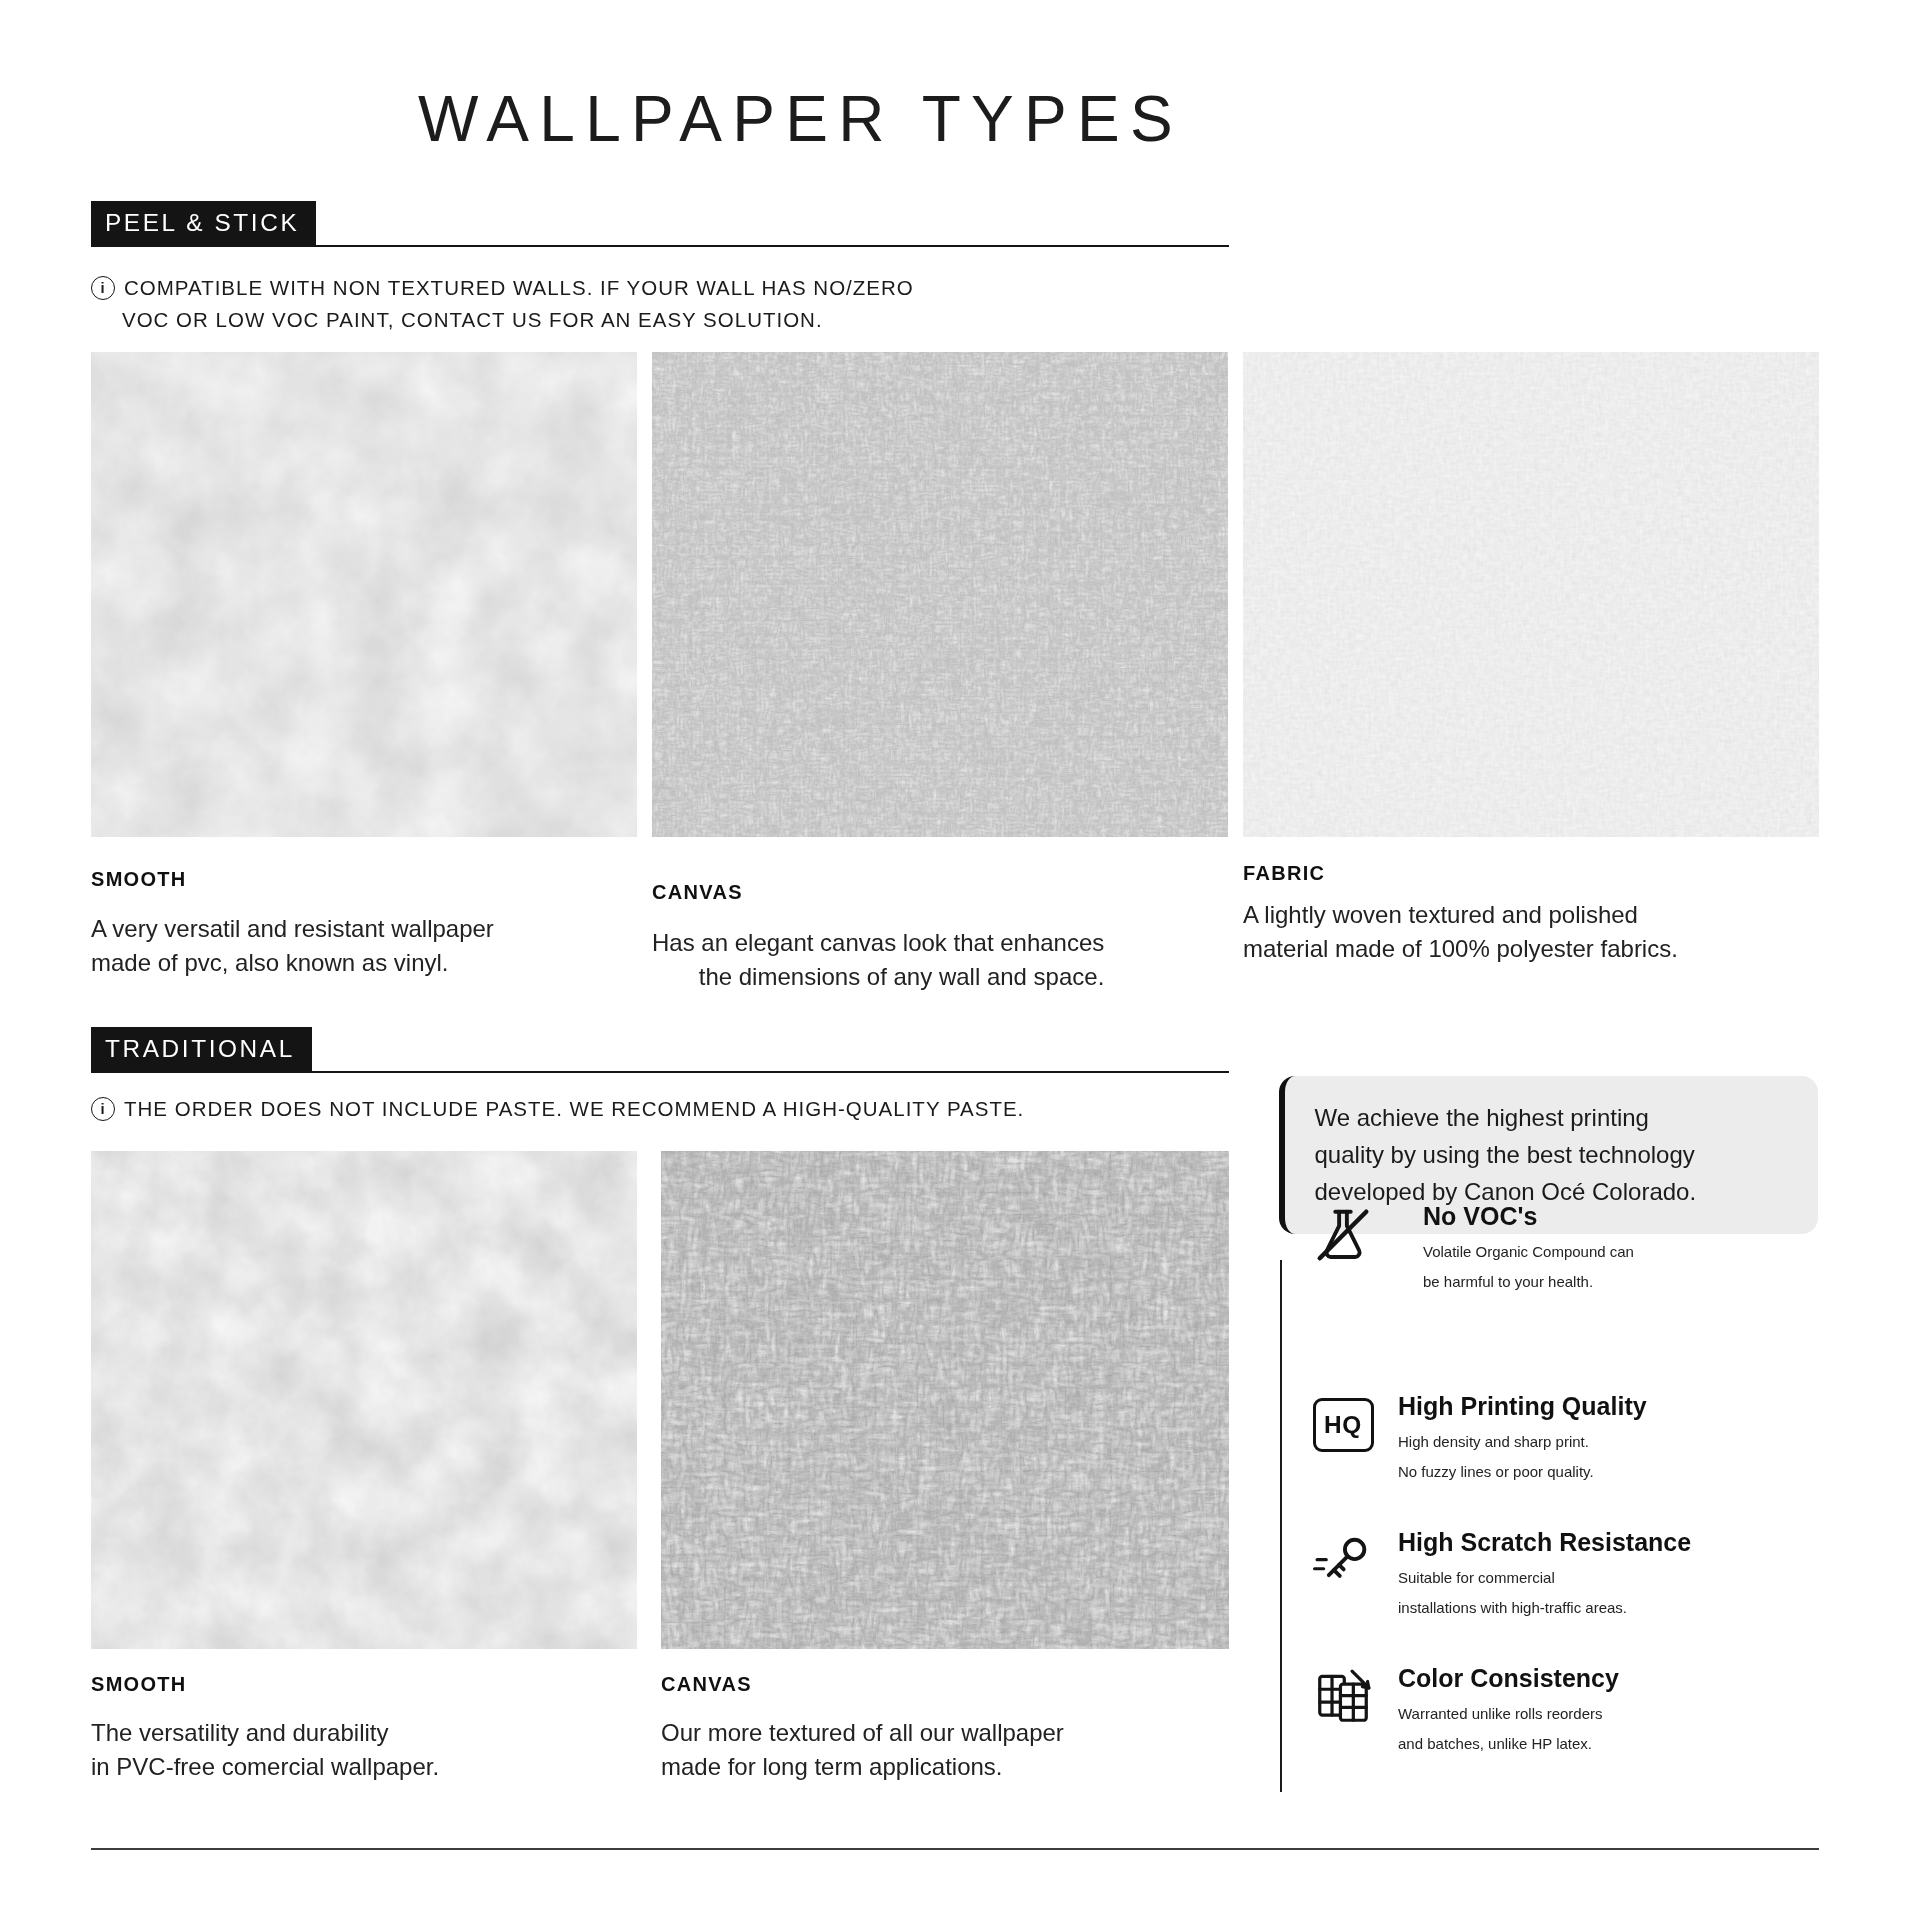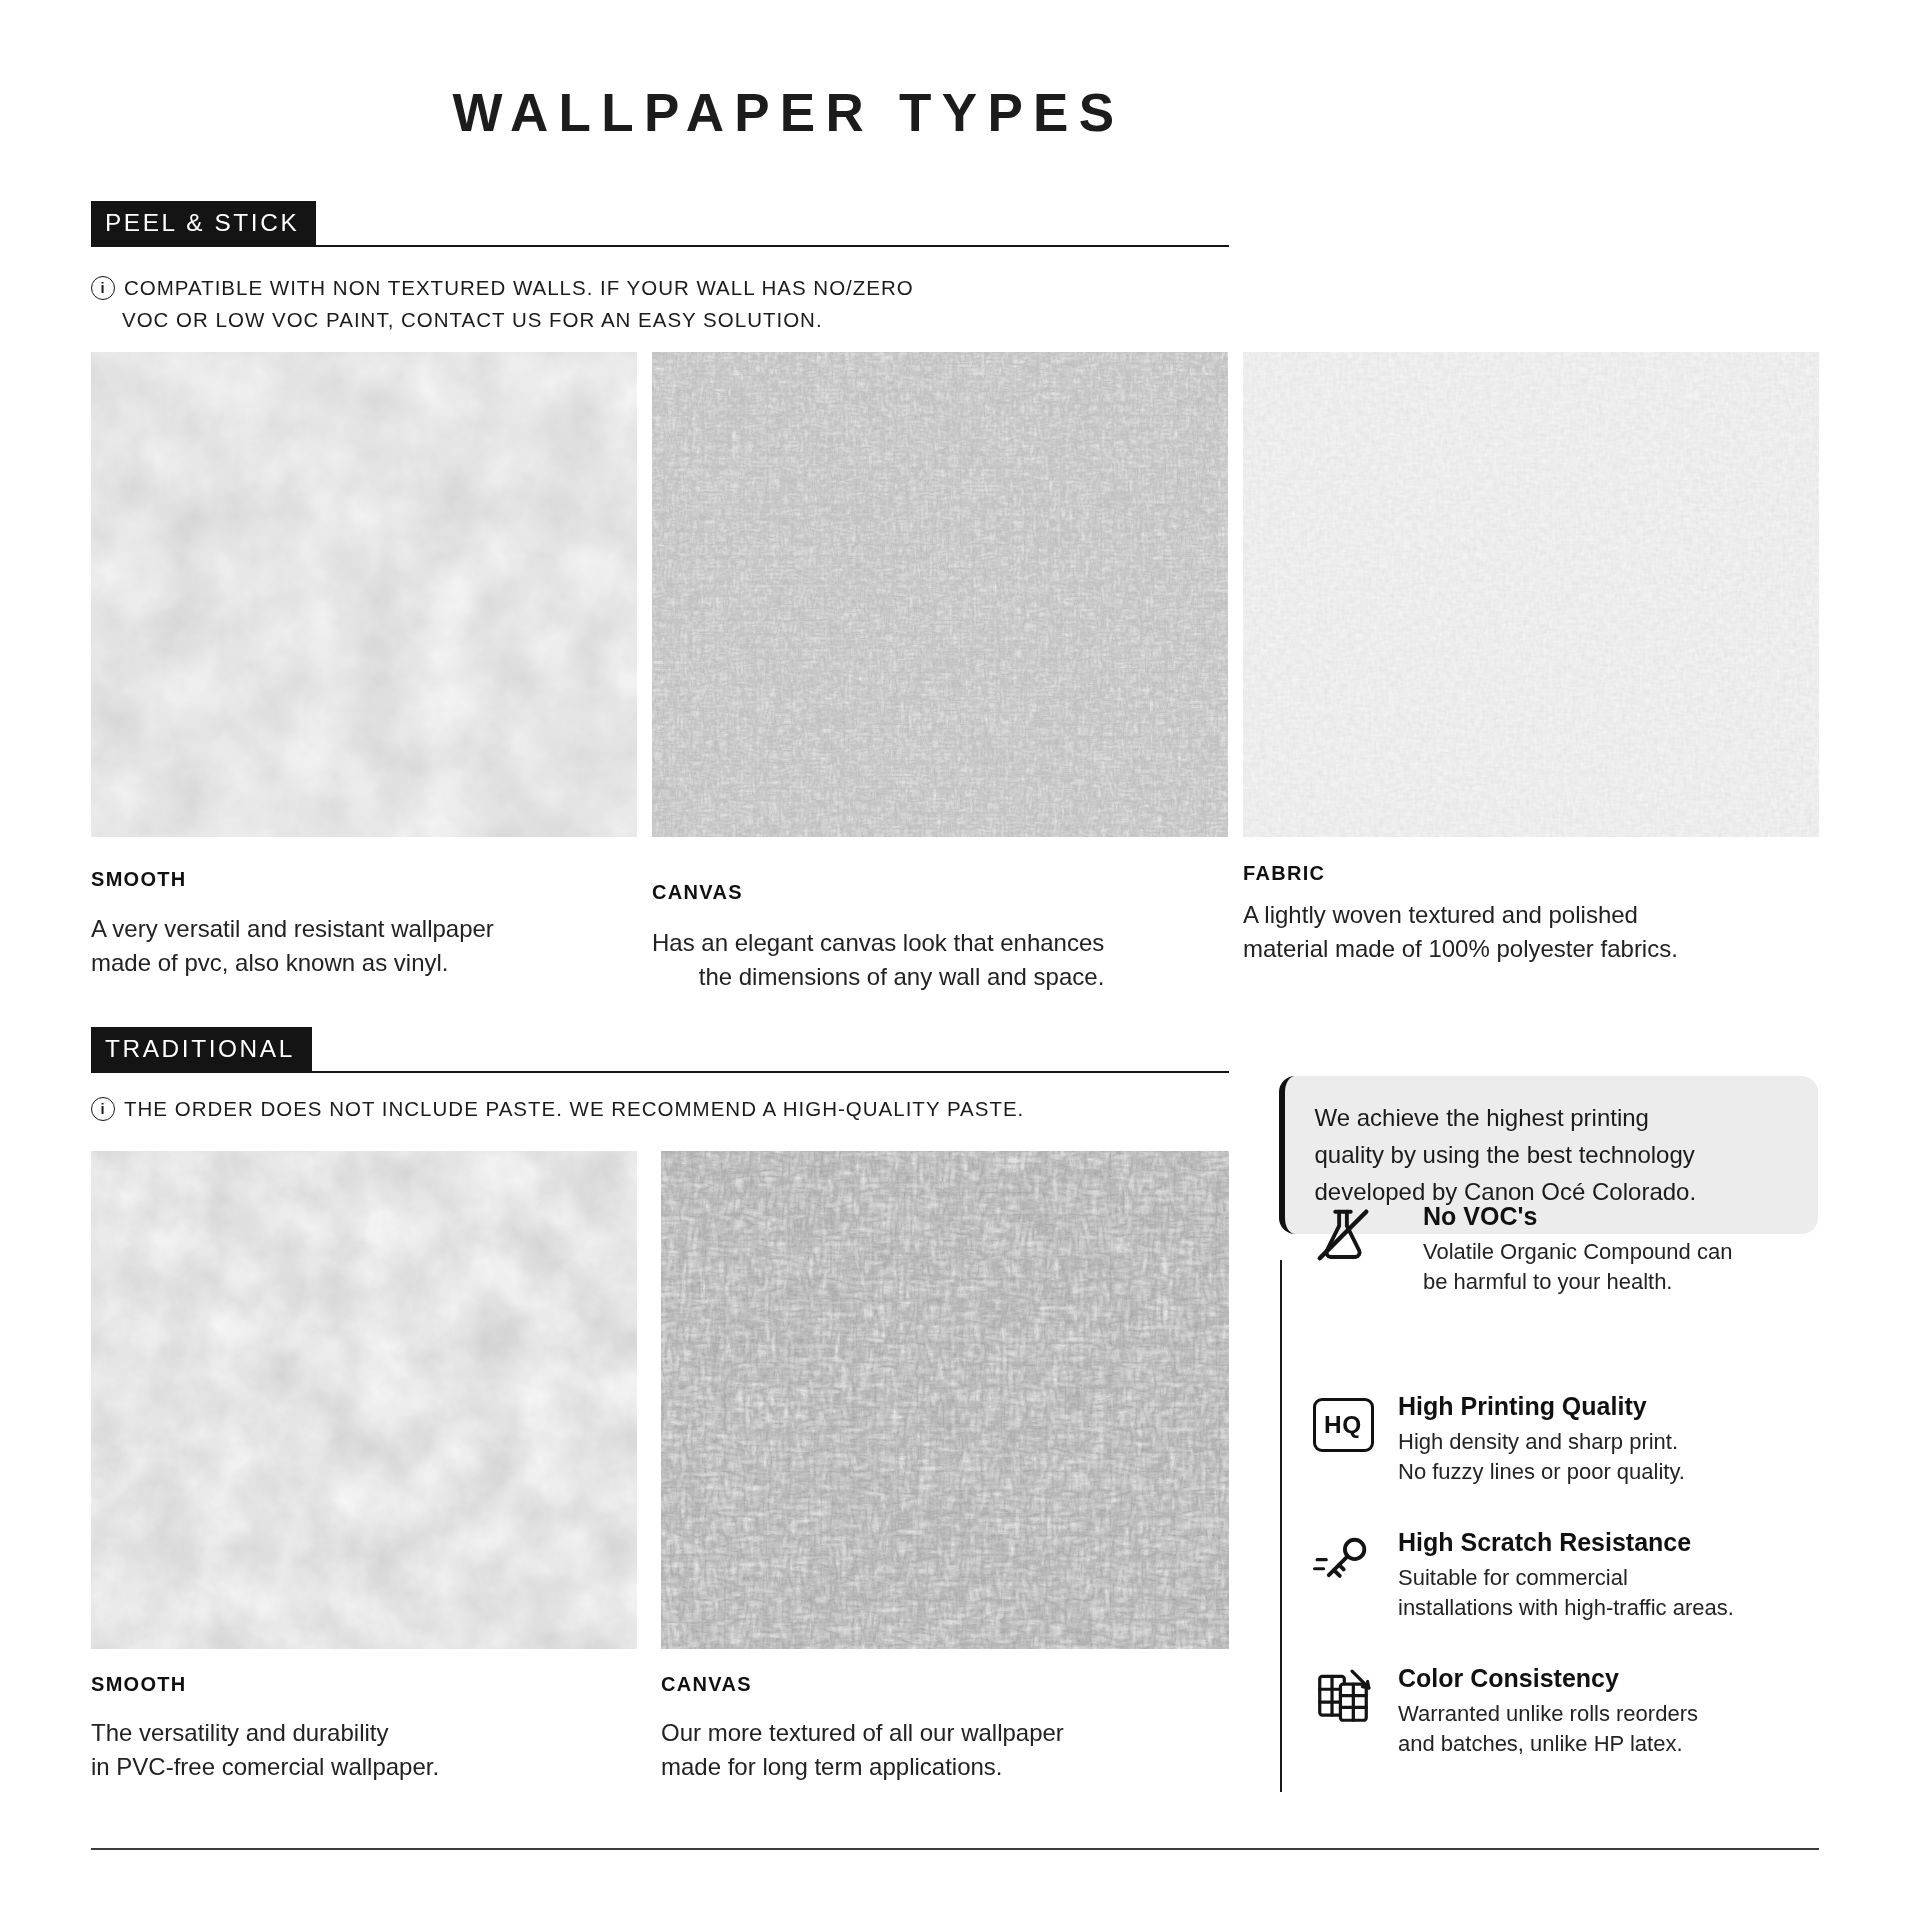--- a/index.html
+++ b/index.html
@@ -1,35 +1,35 @@
 <!DOCTYPE html>
 <html style="font-size:10.3px"><head>
 <meta charset="utf-8">
 <style>
   html,body{margin:0;padding:0;}
   body{width:1926px;height:1926px;background:#ffffff;font-family:"Liberation Sans",sans-serif;color:#1f1f1f;}
   .page{position:relative;width:1926px;height:1926px;overflow:hidden;background:#ffffff;}
-  .title{position:absolute;left:0;top:82px;width:1577px;margin:0;text-align:center;font-size:53px;font-weight:700;letter-spacing:10.3px;color:#1c1c1c;white-space:nowrap;}
+  .title{position:absolute;left:12px;top:82px;width:1577px;margin:0;text-align:center;font-size:64px;font-weight:400;letter-spacing:10.3px;color:#1c1c1c;white-space:nowrap;}
   .sec-head{position:absolute;height:41px;border-bottom:2.6px solid #141414;}
   .sec-label{position:absolute;left:0;bottom:0;background:#141414;color:#ffffff;font-size:24.4px;font-weight:400;letter-spacing:2.6px;padding:7.7px 16.7px 8.3px 14px;white-space:nowrap;}
   .note{position:absolute;font-size:20.5px;letter-spacing:1px;line-height:32px;color:#1b1b1b;}
   .note-line{display:flex;align-items:flex-start;gap:9px;white-space:nowrap;}
   .note .indent{margin-left:31px;}
   .info-ic{display:inline-flex;align-items:center;justify-content:center;width:22px;height:22px;margin-top:3.9px;border:1.9px solid #141414;border-radius:50%;font-size:14.8px;font-weight:700;flex:0 0 auto;}
   .swatch{position:absolute;overflow:hidden;background:#f0f0ef;}
   .swatch svg{display:block;width:100%;height:100%;}
   .h-label{position:absolute;font-size:20px;font-weight:700;letter-spacing:1.3px;color:#101010;}
   .body-text{position:absolute;font-size:24px;line-height:34px;color:#222222;}
   .quality-box{position:absolute;left:1279px;top:1076px;width:479px;background:#ececec;border-left:6.4px solid #111111;padding:23px 24.4px 24.4px 29.5px;font-size:24px;line-height:37px;color:#1b1b1b;border-radius:16px;}
   .v-rule{position:absolute;left:1280px;top:1260px;width:1.9px;height:532px;background:#1a1a1a;}
   .feature{position:absolute;left:1311px;width:520px;display:flex;gap:23px;align-items:flex-start;}
   .f-icon{width:64px;height:64px;flex:0 0 auto;display:flex;align-items:center;justify-content:center;margin-top:1.3px;}
   .f-icon svg{display:block;}
   .f-title{font-size:25px;font-weight:700;color:#111111;margin-bottom:6.4px;}
-  .f-desc{font-size:22px;line-height:30px;color:#232323;}
+  .f-desc{font-size:15px;line-height:30px;color:#232323;}
   .hq-badge{width:55px;height:48px;border:3.9px solid #111111;border-radius:9px;display:flex;align-items:center;justify-content:center;font-size:24.4px;font-weight:800;letter-spacing:0.6px;color:#111111;}
   .bottom-rule{position:absolute;left:91px;top:1848px;width:1728px;height:1.9px;background:#3c3c3c;}
   .defs{position:absolute;width:0;height:0;}
 </style>
 </head>
 <body>
 
 <svg class="defs" aria-hidden="true">
   <defs>
     <filter id="texSmooth" x="0%" y="0%" width="100%" height="100%" color-interpolation-filters="sRGB">

